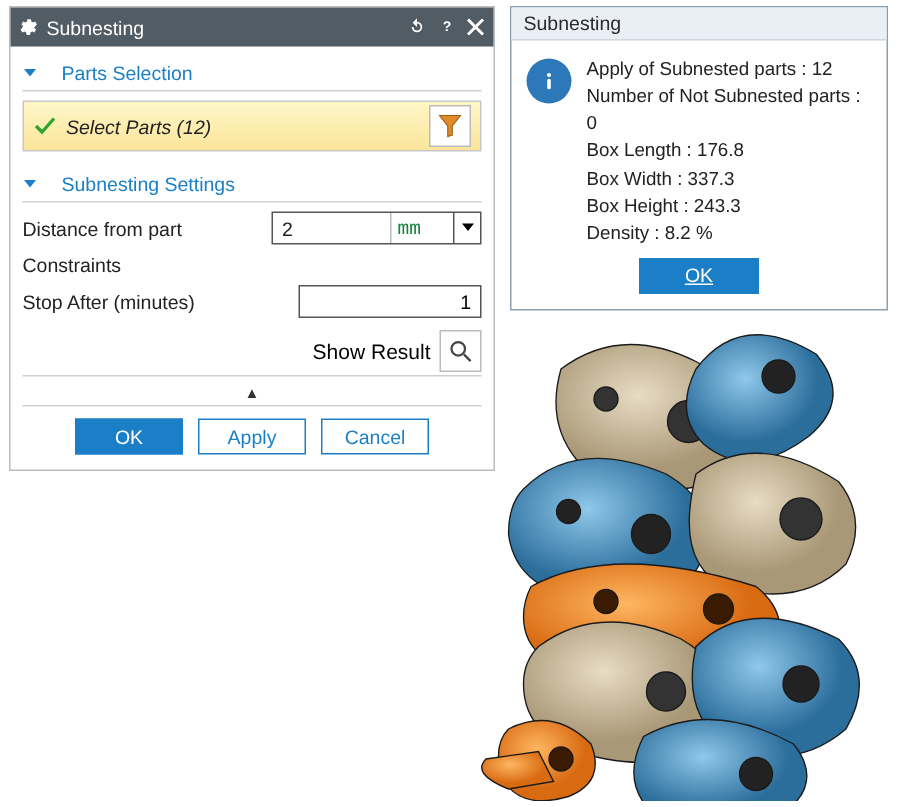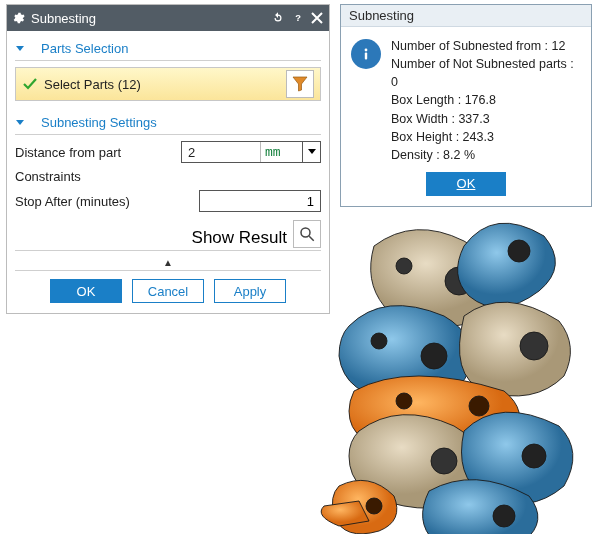--- a/index.html
+++ b/index.html
@@ -26,21 +26,21 @@
 
   hr.sep { border: none; border-top: 1px solid #cfcfcf; margin: 2px 0 6px 0; }
 
   .select-row {
     display: flex; align-items: center; height: 34px;
     border: 1px solid #c7c7c7; border-radius: 0;
     background: linear-gradient(#fff7c9, #fbe59a);
     padding: 0 6px 0 6px; gap: 6px; cursor: pointer;
   }
   .select-row .check { display: inline-flex; }
-  .select-row .label { flex: 1; font-size: 13px; color: #222; }
+  .select-row .label { flex: 1; font-size: 13px; color: #222; font-style: italic; }
   .select-row .right-icon {
     width: 28px; height: 28px; border: 1px solid #bbb; background: #fff;
     display: inline-flex; align-items: center; justify-content: center;
   }
 
   .form-row {
     display: flex; align-items: center; font-size: 13px; color: #222;
     margin: 6px 0;
     gap: 36px;
   }
@@ -52,22 +52,22 @@
   }
   .combo .val { flex: 1; padding: 2px 6px; display: flex; align-items: center; }
   .combo .unit { width: 42px; border-left: 1px solid #bbb; display: flex; align-items: center; padding-left: 4px; color: #15803d; font-family: Liberation Mono, monospace; }
   .combo .dd { width: 18px; border-left: 1px solid #555; display: flex; align-items: center; justify-content: center; cursor: pointer; }
   .num-input {
     width: 122px; height: 22px; border: 1px solid #555; font-size: 13px;
     text-align: right; padding: 2px 6px; background: #fff;
   }
 
   .show-result-row {
-    display: flex; justify-content: flex-end; align-items: flex-end; gap: 6px;
-    margin-top: 8px; font-size: 17px;
+    display: flex; justify-content: flex-end; align-items: center; gap: 6px;
+    margin-top: 8px; font-size: 14px;
   }
   .icon-btn {
     width: 28px; height: 28px; border: 1px solid #bbb; background: #fff;
     display: inline-flex; align-items: center; justify-content: center; cursor: pointer;
   }
 
   .collapse-grip { text-align: center; color: #333; font-size: 10px; user-select: none; cursor: pointer; }
   hr.sep2 { border: none; border-top: 1px solid #cfcfcf; margin: 2px 0 8px 0; }
 
   .button-row { display: flex; justify-content: center; gap: 10px; padding-bottom: 2px; }
@@ -205,37 +205,37 @@
         </svg>
       </span>
     </div>
 
     <hr class="sep">
     <div class="collapse-grip">▲</div>
     <hr class="sep2">
 
     <div class="button-row">
       <button class="btn primary">OK</button>
+      <button class="btn">Apply</button>
       <button class="btn">Cancel</button>
-      <button class="btn">Apply</button>
     </div>
   </div>
 </div>
 
 <div class="dialog">
   <div class="dlg-title">Subnesting</div>
   <div class="dlg-body">
     <span class="info-icon">
       <svg width="14" height="14" viewBox="0 0 14 14">
         <circle cx="7" cy="3" r="1.4" fill="#fff"></circle>
         <rect x="5.8" y="5.5" width="2.4" height="7" rx="1" fill="#fff"></rect>
       </svg>
     </span>
     <div class="info-list">
-      <div class="line"><span>Number of Subnested from</span><span>12</span></div>
+      <div class="line"><span>Apply of Subnested parts</span><span>12</span></div>
       <div class="line"><span>Number of Not Subnested parts</span><span>0</span></div>
       <div class="line"><span>Box Length</span><span>176.8</span></div>
       <div class="line"><span>Box Width</span><span>337.3</span></div>
       <div class="line"><span>Box Height</span><span>243.3</span></div>
       <div class="line"><span>Density</span><span>8.2 %</span></div>
     </div>
   </div>
   <div class="dlg-footer">
     <button class="dlg-ok">OK</button>
   </div>

